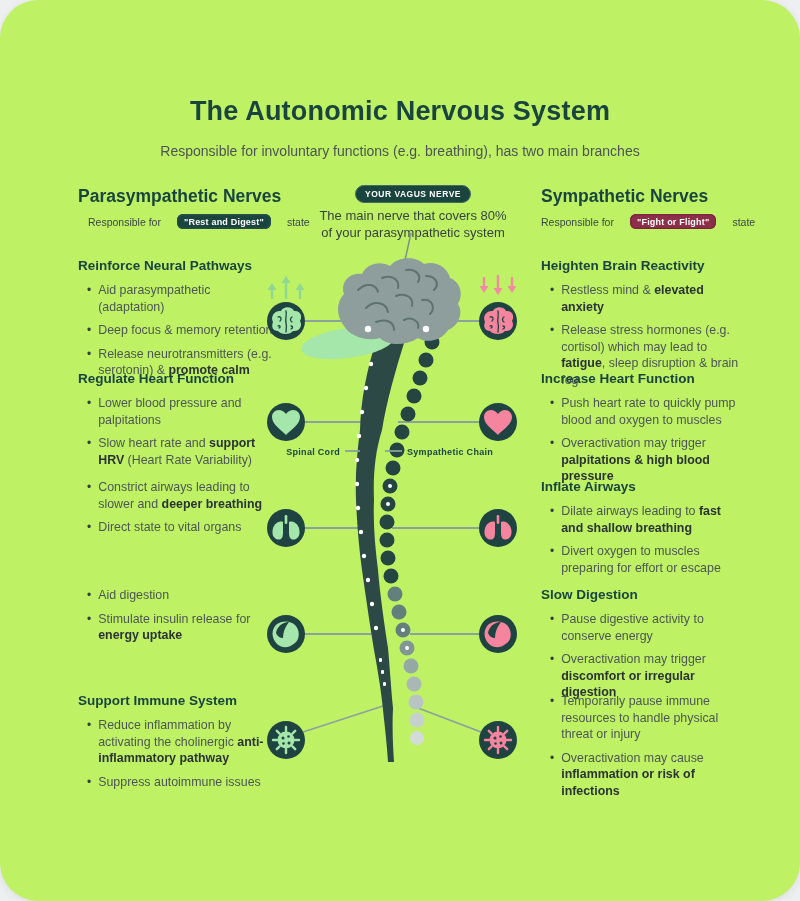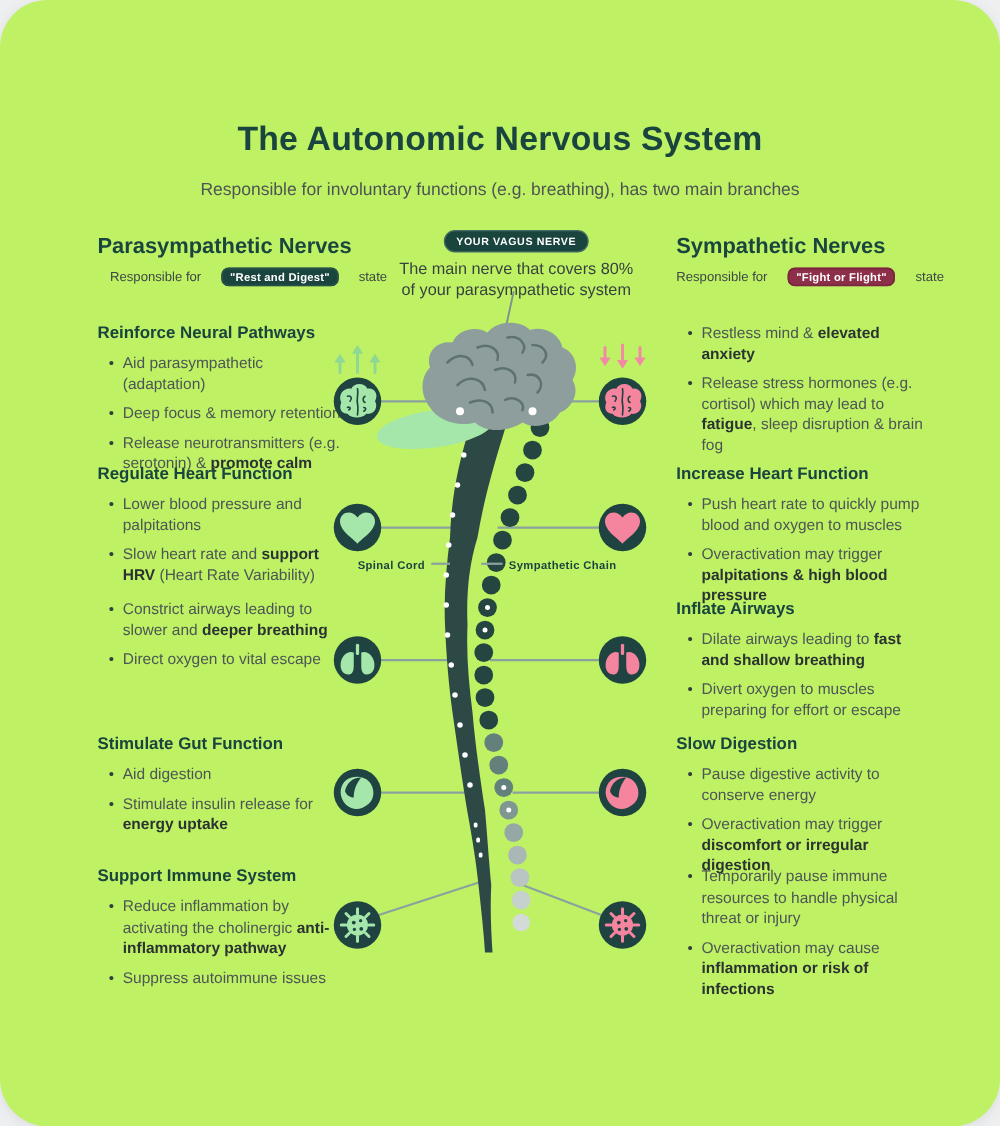--- a/index.html
+++ b/index.html
@@ -119,26 +119,25 @@
         </ul>
       </div>
       <div class="sec">
         <ul>
           <li>
             <span class="dot">•</span>
             <span class="bt">Constrict airways leading to slower and <b>deeper breathing</b></span>
           </li>
           <li>
             <span class="dot">•</span>
-            <span class="bt">Direct oxygen to vital escape</span>
-          </li>
-        </ul>
-      </div>
-      <div class="sec">
-        <div class="sec-h">Stimulate Gut Function</div>
+            <span class="bt">Direct state to vital organs</span>
+          </li>
+        </ul>
+      </div>
+      <div class="sec">
         <ul>
           <li>
             <span class="dot">•</span>
             <span class="bt">Aid digestion</span>
           </li>
           <li>
             <span class="dot">•</span>
             <span class="bt">Stimulate insulin release for <b>energy uptake</b></span>
           </li>
         </ul>
@@ -152,20 +151,21 @@
           </li>
           <li>
             <span class="dot">•</span>
             <span class="bt">Suppress autoimmune issues</span>
           </li>
         </ul>
       </div>
     </div>
   <div class="abs col col-right">
       <div class="sec">
+        <div class="sec-h">Heighten Brain Reactivity</div>
         <ul>
           <li>
             <span class="dot">•</span>
             <span class="bt">Restless mind &amp; <b>elevated anxiety</b></span>
           </li>
           <li>
             <span class="dot">•</span>
             <span class="bt">Release stress hormones (e.g. cortisol) which may lead to <b>fatigue</b>, sleep disruption &amp; brain fog</span>
           </li>
         </ul>

